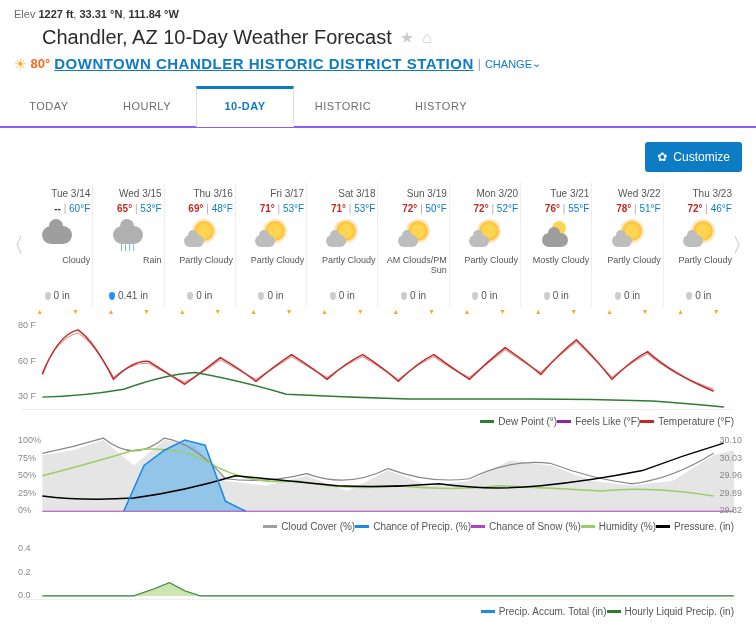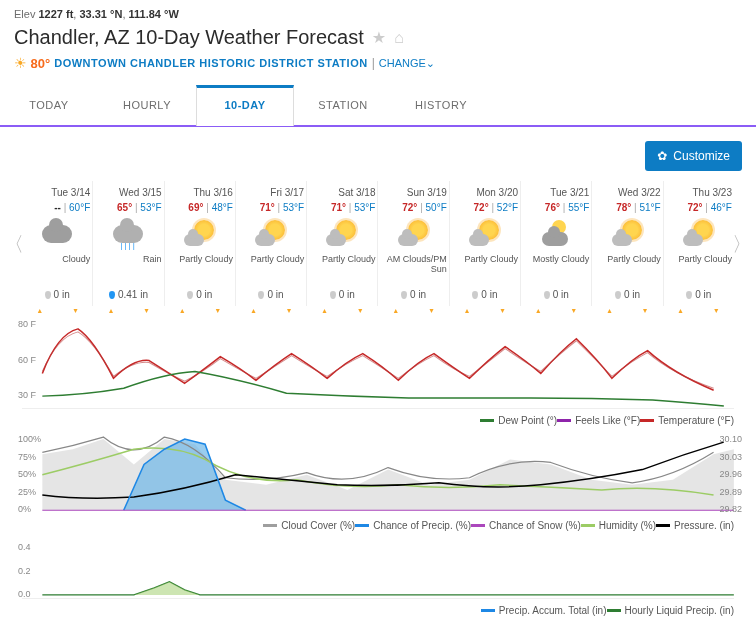--- a/index.html
+++ b/index.html
@@ -1,25 +1,25 @@
 <!DOCTYPE html>
 <html><head>
 <meta charset="utf-8">
 <style>
 * { box-sizing: border-box; margin: 0; padding: 0; }
 body { font-family: Arial, sans-serif; font-size: 12px; color: #2b2b2b; width: 756px; background: #fff; }
 .header { padding: 8px 14px 4px; }
 .elev { color: #6d6d6d; font-size: 11px; margin-bottom: 6px; }
 .elev b { color: #333; font-weight: bold; }
-.title { font-size: 20px; color: #2b2b2b; font-weight: 400; display: flex; align-items: center; gap: 8px; }
+.title { font-size: 20px; color: #2b2b2b; font-weight: 400; display: flex; align-items: center; gap: 8px; margin-left: 28px; }
 .star-icon, .home-icon { color: #ccc; font-size: 16px; }
 .station-row { margin-top: 6px; font-size: 12px; display: flex; align-items: center; gap: 4px; }
 .sun-icon-sm { color: #f9a825; font-size: 14px; }
 .temp-now { color: #f76b1c; font-weight: bold; font-size: 13px; }
-.station { color: #0d7cc4; font-weight: bold; letter-spacing: 0.5px; font-size: 11px; }
+.station { color: #0d7cc4; font-weight: bold; letter-spacing: 0.5px; font-size: 15px; text-decoration: underline; }
 .divider-sm { color: #999; }
 .change { color: #0d7cc4; font-size: 11px; display: flex; align-items: center; }
 .chev { color: #0d7cc4; }
 .tabs { display: flex; border-bottom: 2px solid #8b5cf6; margin-top: 10px; }
 .tab { padding: 14px 0; width: 98px; text-align: center; color: #6d6d6d; font-size: 11px; letter-spacing: 0.5px; cursor: pointer; }
 .tab.active { color: #0d7cc4; font-weight: bold; border-top: 3px solid #0d7cc4; border-left: 1px solid #ddd; border-right: 1px solid #ddd; background: #fff; margin-bottom: -1px; padding-top: 11px; }
 .content { padding: 14px 14px 8px; position: relative; }
 .customize-row { display: flex; justify-content: flex-end; margin-bottom: 10px; }
 .customize-btn { background: #0d7cc4; color: #fff; border: none; padding: 8px 12px; font-size: 12px; border-radius: 3px; display: flex; align-items: center; gap: 6px; cursor: pointer; }
 .days-wrap { position: relative; }
@@ -86,21 +86,21 @@
       <span>CHANGE</span>
       <span class="chev">⌄</span>
     </span>
   </div>
 </div>
 
 <div class="tabs" id="tabs">
     <div class="tab">TODAY</div>
     <div class="tab">HOURLY</div>
     <div class="tab active">10-DAY</div>
-    <div class="tab">STATION</div>
+    <div class="tab">HISTORIC</div>
     <div class="tab">HISTORY</div>
   </div>
 
 <div class="content">
   <div class="customize-row">
     <button class="customize-btn">
       <span>✿</span>
       <span>Customize</span>
     </button>
   </div>

